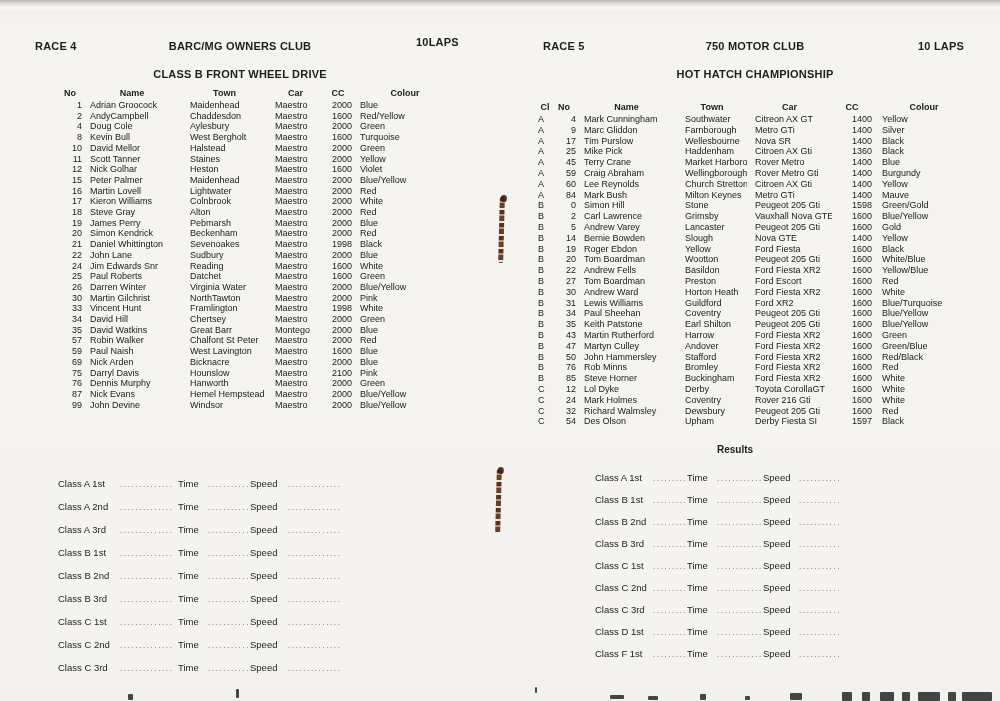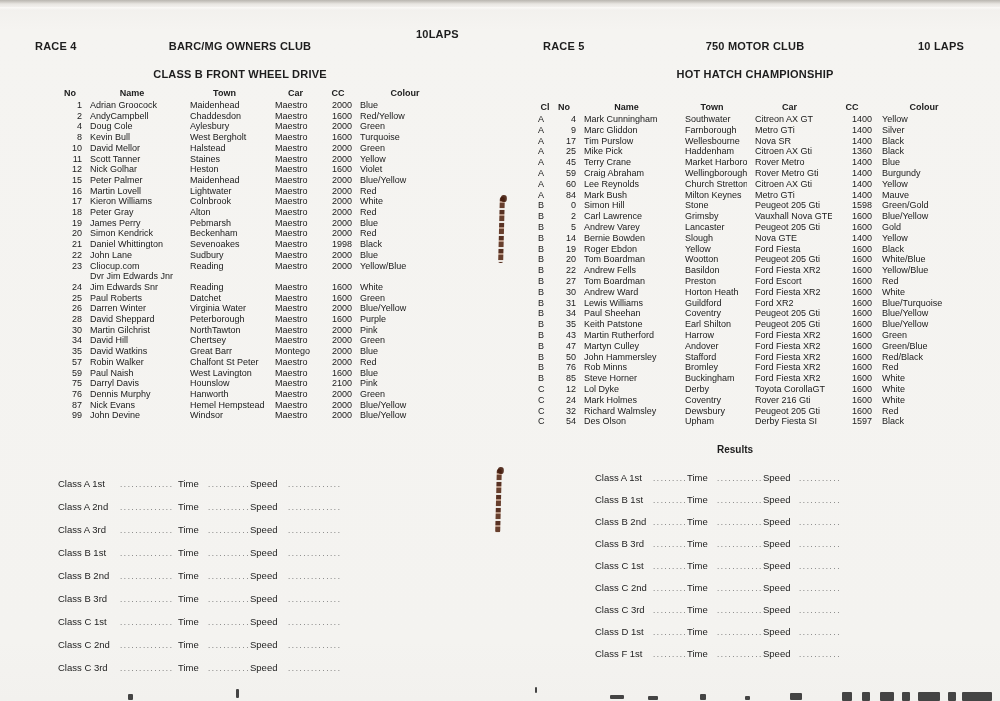--- a/index.html
+++ b/index.html
@@ -69,21 +69,21 @@
 </head>
 <body>
 
 <div class="sheet">
   <div class="scan-top-edge"></div>
   <div class="scan-top-highlight"></div>
 
   <div>
     <div class="hdr" style="left:35px;top:40px;">RACE 4</div>
     <div class="hdr ctr" style="left:60px;top:40px;width:360px;">BARC/MG OWNERS CLUB</div>
-    <div class="hdr" style="left:416px;top:28px;">10LAPS</div>
+    <div class="hdr" style="left:416px;top:36px;">10LAPS</div>
     <div class="hdr ctr" style="left:60px;top:68px;width:360px;">CLASS B FRONT WHEEL DRIVE</div>
 
     <table class="entries" id="t4">
       <colgroup>
         <col style="width:24px">
           <col style="width:100px">
           <col style="width:85px">
         <col style="width:57px">
           <col style="width:28px">
           <col style="width:106px">
@@ -216,21 +216,21 @@
             </td>
             <td class="pl8">Colnbrook</td>
             <td class="pl8">Maestro</td>
             <td class="c-cc">2000</td>
             <td class="pl8">White</td>
           </tr>
 
           <tr>
             <td class="c-no">18</td>
             <td class="pl8">
-              <span>Peter Gray</span>
+              <span>Steve Gray</span>
               
             </td>
             <td class="pl8">Alton</td>
             <td class="pl8">Maestro</td>
             <td class="c-cc">2000</td>
             <td class="pl8">Red</td>
           </tr>
 
           <tr>
             <td class="c-no">19</td>
@@ -273,40 +273,29 @@
             <td class="pl8">
               <span>John Lane</span>
               
             </td>
             <td class="pl8">Sudbury</td>
             <td class="pl8">Maestro</td>
             <td class="c-cc">2000</td>
             <td class="pl8">Blue</td>
           </tr>
 
-          <tr>
-            <td class="c-no">23</td>
-            <td class="pl8">
-              <span>Cliocup.com</span>
-              <span class="drv-note">Dvr Jim Edwards Jnr</span>
+
+          <tr>
+            <td class="c-no">24</td>
+            <td class="pl8">
+              <span>Jim Edwards Snr</span>
+              
             </td>
             <td class="pl8">Reading</td>
             <td class="pl8">Maestro</td>
-            <td class="c-cc">2000</td>
-            <td class="pl8">Yellow/Blue</td>
-          </tr>
-
-          <tr>
-            <td class="c-no">24</td>
-            <td class="pl8">
-              <span>Jim Edwards Snr</span>
-              
-            </td>
-            <td class="pl8">Reading</td>
-            <td class="pl8">Maestro</td>
             <td class="c-cc">1600</td>
             <td class="pl8">White</td>
           </tr>
 
           <tr>
             <td class="c-no">25</td>
             <td class="pl8">
               <span>Paul Roberts</span>
               
             </td>
@@ -321,44 +310,44 @@
             <td class="pl8">
               <span>Darren Winter</span>
               
             </td>
             <td class="pl8">Virginia Water</td>
             <td class="pl8">Maestro</td>
             <td class="c-cc">2000</td>
             <td class="pl8">Blue/Yellow</td>
           </tr>
 
-          <tr>
-            <td class="c-no">28</td>
-            <td class="pl8">
-              <span>David Sheppard</span>
-              
-            </td>
-            <td class="pl8">Peterborough</td>
-            <td class="pl8">Maestro</td>
-            <td class="c-cc">1600</td>
-            <td class="pl8">Purple</td>
-          </tr>
 
           <tr>
             <td class="c-no">30</td>
             <td class="pl8">
               <span>Martin Gilchrist</span>
               
             </td>
             <td class="pl8">NorthTawton</td>
             <td class="pl8">Maestro</td>
             <td class="c-cc">2000</td>
             <td class="pl8">Pink</td>
           </tr>
 
+          <tr>
+            <td class="c-no">33</td>
+            <td class="pl8">
+              <span>Vincent Hunt</span>
+              
+            </td>
+            <td class="pl8">Framlington</td>
+            <td class="pl8">Maestro</td>
+            <td class="c-cc">1998</td>
+            <td class="pl8">White</td>
+          </tr>
 
           <tr>
             <td class="c-no">34</td>
             <td class="pl8">
               <span>David Hill</span>
               
             </td>
             <td class="pl8">Chertsey</td>
             <td class="pl8">Maestro</td>
             <td class="c-cc">2000</td>
@@ -394,20 +383,31 @@
             <td class="pl8">
               <span>Paul Naish</span>
               
             </td>
             <td class="pl8">West Lavington</td>
             <td class="pl8">Maestro</td>
             <td class="c-cc">1600</td>
             <td class="pl8">Blue</td>
           </tr>
 
+          <tr>
+            <td class="c-no">69</td>
+            <td class="pl8">
+              <span>Nick Arden</span>
+              
+            </td>
+            <td class="pl8">Bicknacre</td>
+            <td class="pl8">Maestro</td>
+            <td class="c-cc">2000</td>
+            <td class="pl8">Blue</td>
+          </tr>
 
           <tr>
             <td class="c-no">75</td>
             <td class="pl8">
               <span>Darryl Davis</span>
               
             </td>
             <td class="pl8">Hounslow</td>
             <td class="pl8">Maestro</td>
             <td class="c-cc">2100</td>

